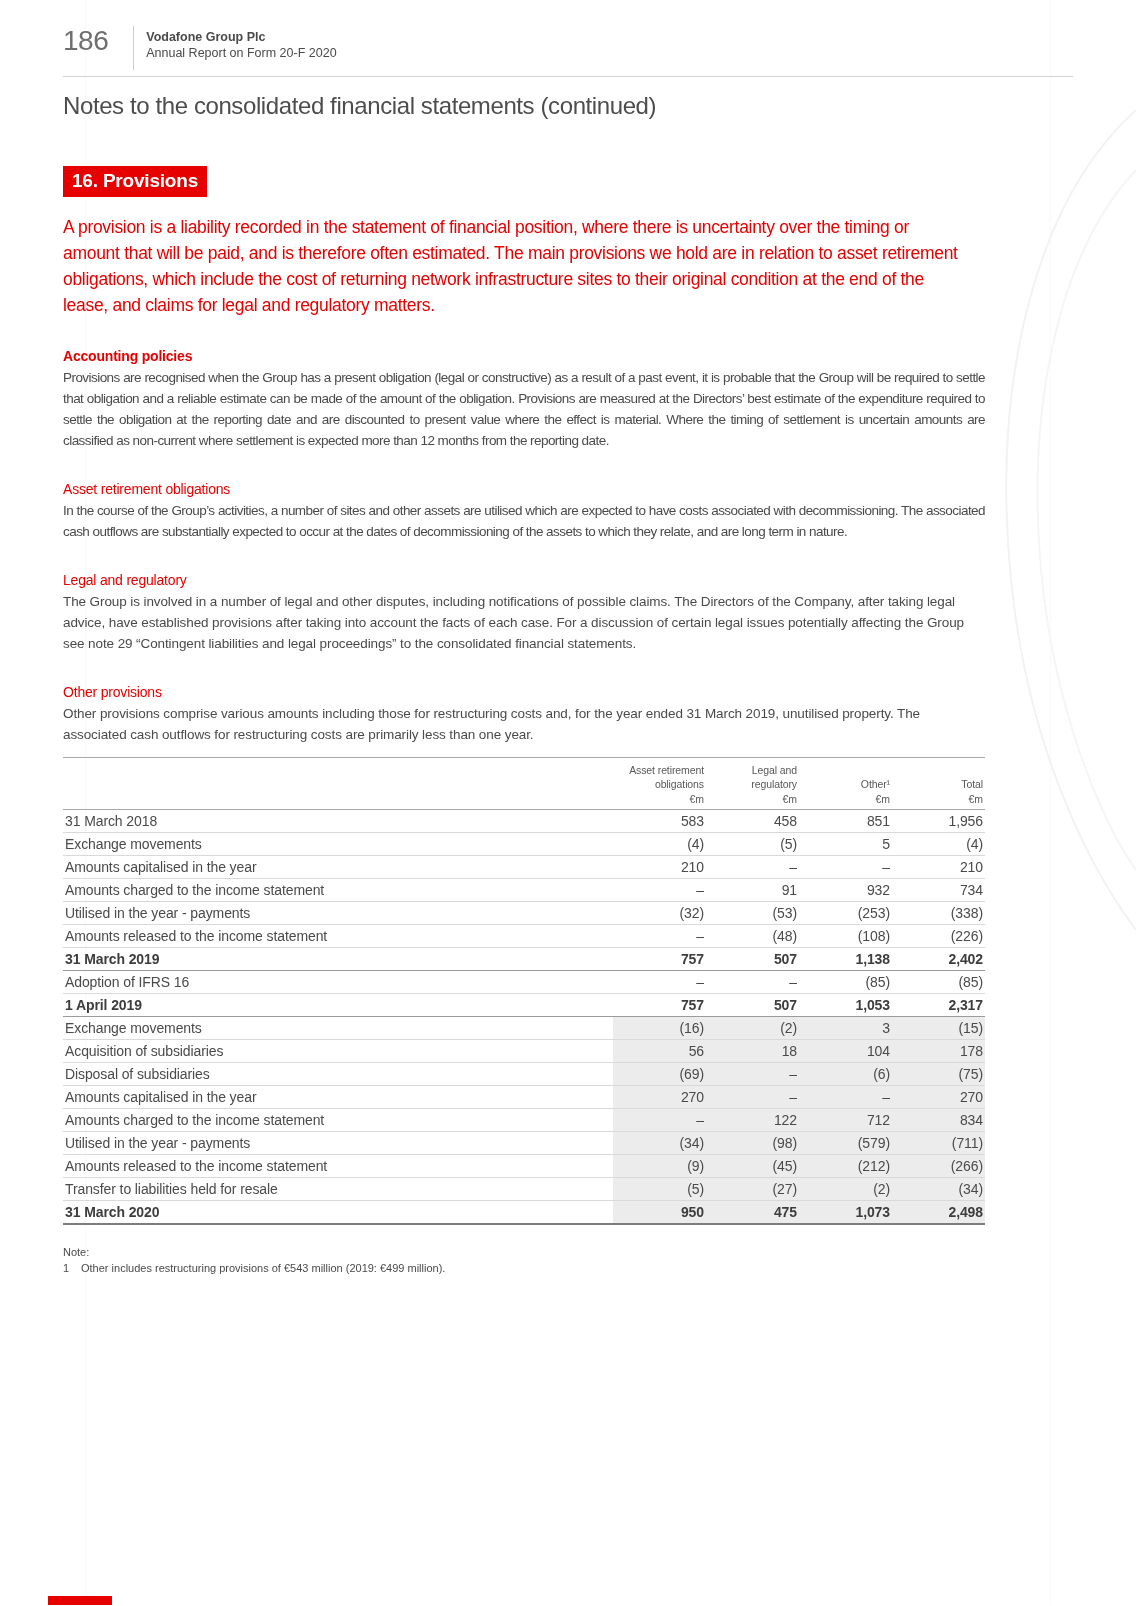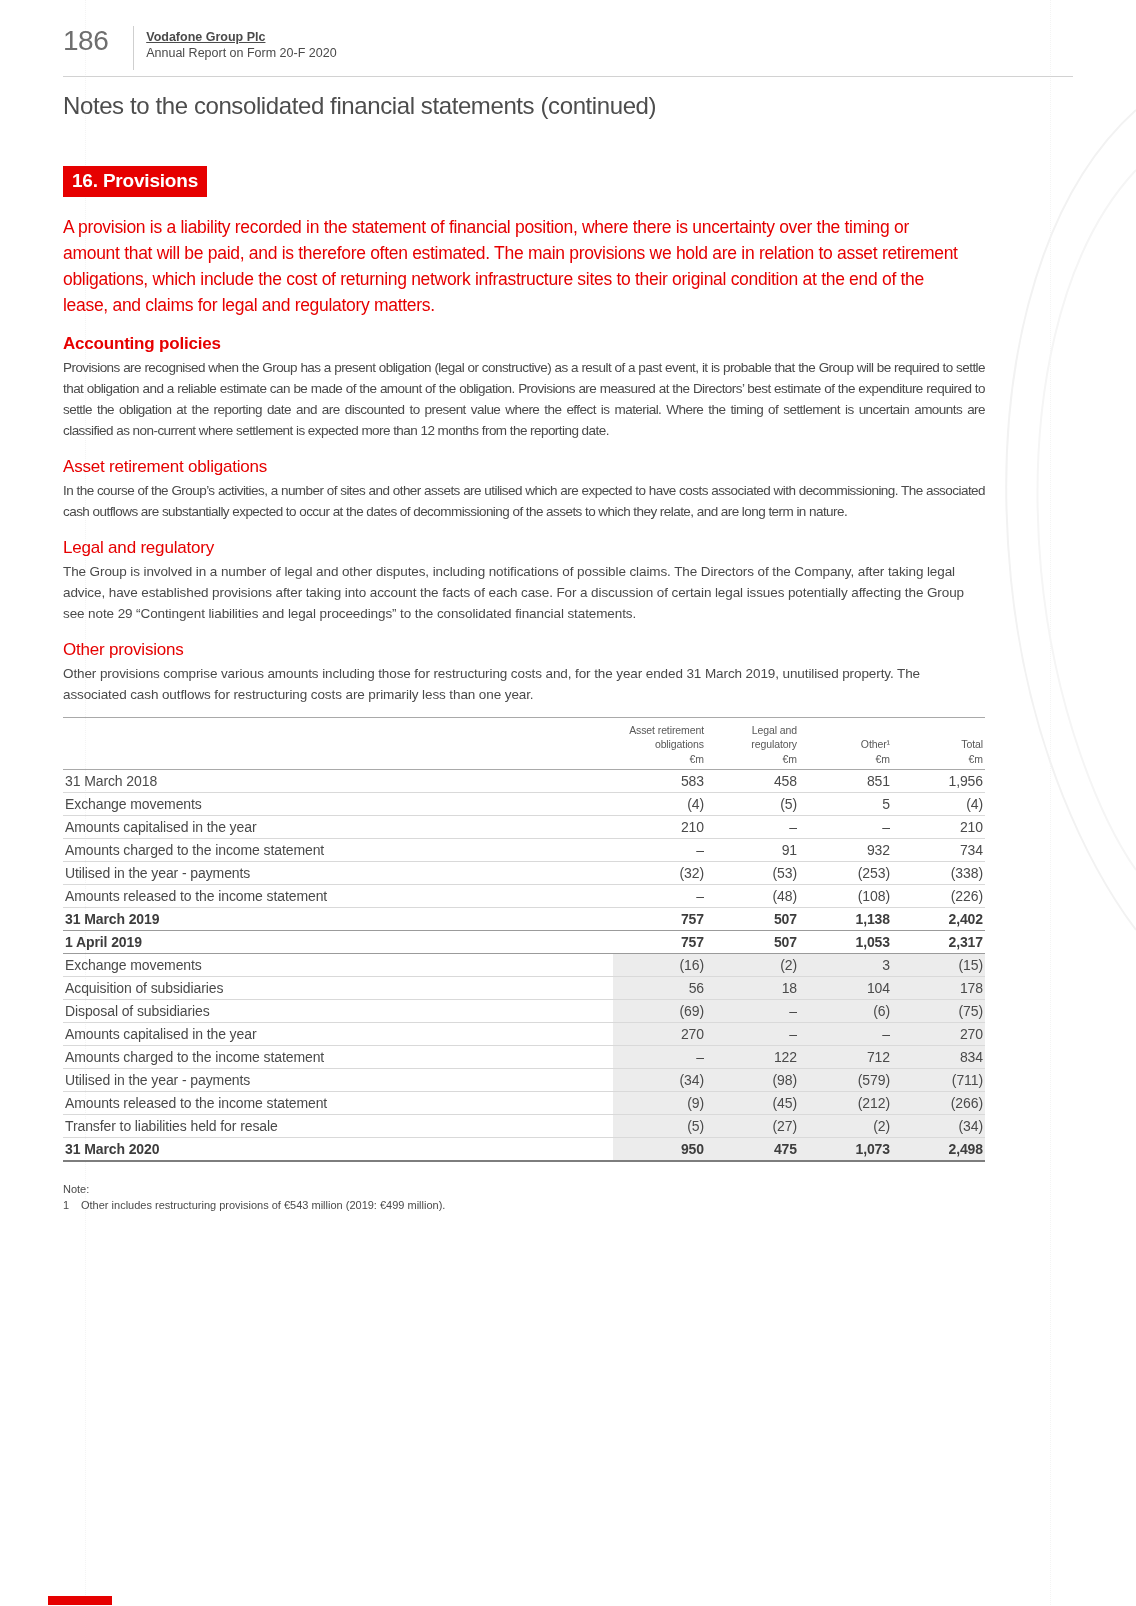--- a/index.html
+++ b/index.html
@@ -20,38 +20,38 @@
   .fold-line { position: absolute; top: 0; bottom: 0; width: 0; border-left: 1px dotted rgba(0,0,0,0.045); }
   .fold-line.left { left: 85px; }
   .fold-line.right { left: 1050px; }
   .red-mark { position: absolute; left: 48px; bottom: 0; width: 64px; height: 9px; background: #e60000; }
 
   
   .hdr { display: flex; align-items: flex-start; height: 48px; }
   .page-num { font-size: 28px; color: #6e6e6e; letter-spacing: -0.5px; line-height: 30px; }
   .hdr-divider { width: 1px; background: #cfcfcf; height: 44px; margin: 0 12px 0 25px; }
   .hdr-company { padding-top: 3px; font-size: 12.5px; line-height: 16px; color: #4a4a4a; }
-  .hdr-company .co { font-weight: bold; text-decoration: underline; }
+  .hdr-company .co { font-weight: bold; }
   .header-rule { border: none; border-top: 1px solid #d2d2d2; margin: 2px 0 0 0; width: 1010px; }
 
   .page-title { font-size: 24px; font-weight: normal; color: #4d4d4d; letter-spacing: -0.4px; margin-top: 15px; }
 
   .badge {
     display: inline-block; margin-top: 46px;
     background: #e60000; color: #ffffff;
     font-size: 19px; font-weight: bold; letter-spacing: -0.2px;
     padding: 4px 9px 5px 9px;
   }
 
   .intro {
     margin-top: 17px; width: 905px;
     color: #e60000; font-size: 17.5px; line-height: 26px; letter-spacing: -0.3px;
   }
 
-  .sub-heading { margin-top: 16px; color: #e60000; font-size: 17px; font-weight: normal; letter-spacing: -0.2px; }
+  .sub-heading { margin-top: 30px; color: #e60000; font-size: 14px; font-weight: normal; letter-spacing: -0.2px; }
   .sub-heading.bold { font-weight: bold; }
   .body-par { margin-top: 3px; width: 922px; font-size: 13.5px; line-height: 21px; color: #4a4a4a; letter-spacing: -0.1px; }
   .body-par.condensed { letter-spacing: -0.55px; text-align: justify; }
 
   
   table.fin { margin-top: 12px; width: 922px; border-collapse: collapse; table-layout: fixed; }
   table.fin col.lbl-col { width: 550px; }
   table.fin col.num-col { width: 93px; }
   table.fin thead th {
     font-weight: normal; font-size: 10.5px; line-height: 14px; color: #585858;
@@ -188,20 +188,27 @@
             <td class="num">(108)</td>
             <td class="num">(226)</td>
           </tr>
           <tr class="bold">
             <td class="lbl">31 March 2019</td>
             <td class="num">757</td>
             <td class="num">507</td>
             <td class="num">1,138</td>
             <td class="num">2,402</td>
           </tr>
+          <tr>
+            <td class="lbl">Adoption of IFRS 16</td>
+            <td class="num">–</td>
+            <td class="num">–</td>
+            <td class="num">(85)</td>
+            <td class="num">(85)</td>
+          </tr>
           <tr class="bold">
             <td class="lbl">1 April 2019</td>
             <td class="num">757</td>
             <td class="num">507</td>
             <td class="num">1,053</td>
             <td class="num">2,317</td>
           </tr>
           <tr class="shaded">
             <td class="lbl">Exchange movements</td>
             <td class="num">(16)</td>

